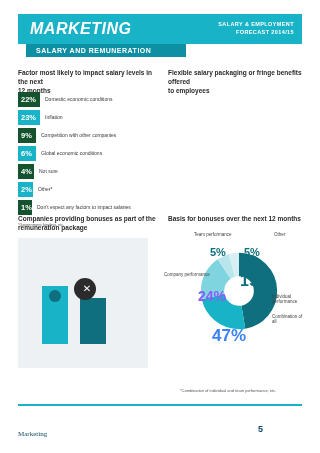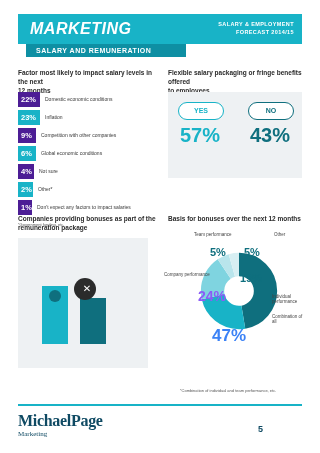--- a/index.html
+++ b/index.html
@@ -18,21 +18,21 @@
   .subbar{position:absolute;left:26px;top:44px;width:160px;height:13px;background:#0e8fa3;}
   .subbar span{position:absolute;left:10px;top:3px;font-size:7px;font-weight:bold;color:#ffffff;letter-spacing:.5px;}
 
   
   .sect-title{position:absolute;font-size:6.5px;font-weight:bold;line-height:9px;color:#2b2b2b;}
 
   
   .barwrap{position:absolute;left:18px;top:92px;width:130px;}
   .barrow{position:relative;height:16px;margin-bottom:2px;}
   .bar{position:absolute;left:0;top:0;height:15px;background:#18b3c7;}
-  .bar.dark{background:#4c1d95;text-decoration:underline;}
+  .bar.dark{background:#14532d;text-decoration:underline;}
   .barpct{position:absolute;left:3px;top:3px;font-size:7.5px;font-weight:bold;color:#ffffff;}
   .barlbl{position:absolute;top:4px;font-size:5px;color:#3a3a3a;}
   .footnote{position:absolute;font-size:4px;color:#555;}
 
   
   .ynbox{position:absolute;left:168px;top:92px;width:134px;height:86px;background:#eef1f3;}
   .pill{position:absolute;top:10px;width:44px;height:16px;border-radius:9px;background:#ffffff;border:1px solid #18b3c7;}
   .pill span{position:absolute;left:0;right:0;top:4px;text-align:center;font-size:7px;font-weight:bold;color:#18b3c7;}
   .pill.no{border-color:#0f6f7e;}
   .pill.no span{color:#0f6f7e;}
@@ -119,30 +119,20 @@
         <span class="barpct">1%</span>
       </div>
       <div class="barlbl" style="left:19px;">Don't expect any factors to impact salaries</div>
     </div>
   </div>
   <div class="footnote" style="left:18px;top:222px;">*Government funding, etc.</div>
 
   <div class="sect-title" style="left:168px;top:68px;width:142px;white-space:pre-line;">Flexible salary packaging or fringe benefits offered
 to employees</div>
 
-  <div class="ynbox">
-    <div class="pill" style="left:10px;">
-      <span>YES</span>
-    </div>
-    <div class="pill no" style="left:80px;">
-      <span>NO</span>
-    </div>
-    <div class="bigpct teal" style="left:4px;">57%</div>
-    <div class="bigpct dark" style="left:74px;">43%</div>
-  </div>
 
   <div class="sect-title" style="left:18px;top:214px;width:140px;white-space:pre-line;">Companies providing bonuses as part of the
 remuneration package</div>
 
   <div class="illus">
     <div class="col" style="left:24px;height:58px;"></div>
     <div class="col dark" style="left:62px;height:46px;"></div>
     <div class="circle" style="left:31px;top:52px;width:12px;height:12px;background:#0f6f7e;"></div>
     <div class="circle" style="left:56px;top:40px;width:22px;height:22px;background:#2b2b2b;"></div>
     <div style="position:absolute;left:64px;top:46px;width:10px;height:10px;color:#ffffff;font-size:10px;line-height:10px;text-align:center;">✕</div>
@@ -167,24 +157,23 @@
     </svg>
 
     <div class="dlabel" style="left:26px;top:0px;">Team performance</div>
     <div class="dlabel" style="left:106px;top:0px;">Other</div>
     <div class="dlabel" style="left:-4px;top:40px;">Company performance</div>
     <div class="dlabel" style="left:104px;top:62px;">Individual performance</div>
     <div class="dlabel" style="left:104px;top:82px;">Combination of all</div>
 
     <div class="dnum" style="left:42px;top:14px;font-size:11px;color:#0f6f7e;">5%</div>
     <div class="dnum" style="left:76px;top:14px;font-size:11px;color:#0f6f7e;">5%</div>
-    <div class="dnum" style="left:72px;top:40px;font-size:11px;color:#0f6f7e;">19%</div>
+    <div class="dnum" style="left:72px;top:40px;font-size:16px;color:#0f6f7e;">19%</div>
     <div class="dnum" style="left:30px;top:56px;font-size:14px;color:#8b5cf6;">24%</div>
     <div class="dnum" style="left:44px;top:94px;font-size:17px;color:#3b82f6;">47%</div>
   </div>
 
   <div class="footnote" style="left:180px;top:388px;">*Combination of individual and team performance, etc.</div>
 
   <div class="frule"></div>
-  <div class="logo">MichaelPage</div>
   <div class="logo-sub">Marketing</div>
   <div class="pageno">5</div>
 </div>
 
 </body></html>

